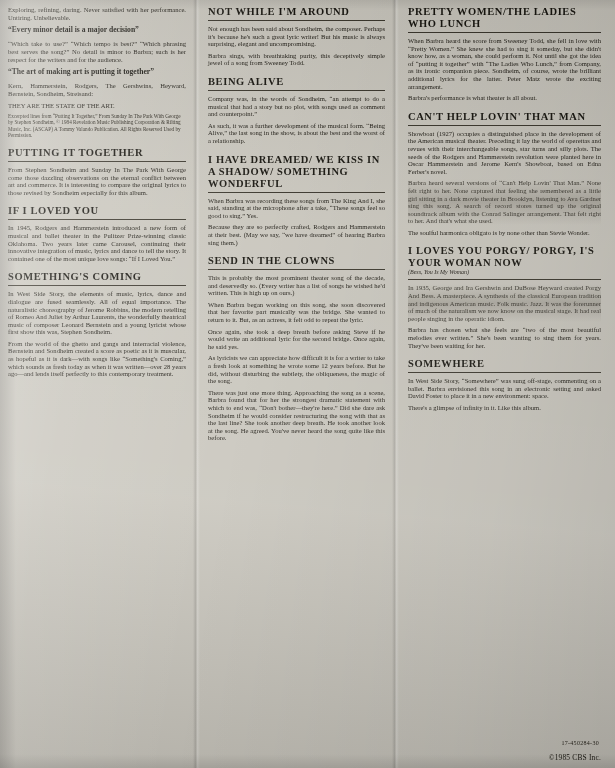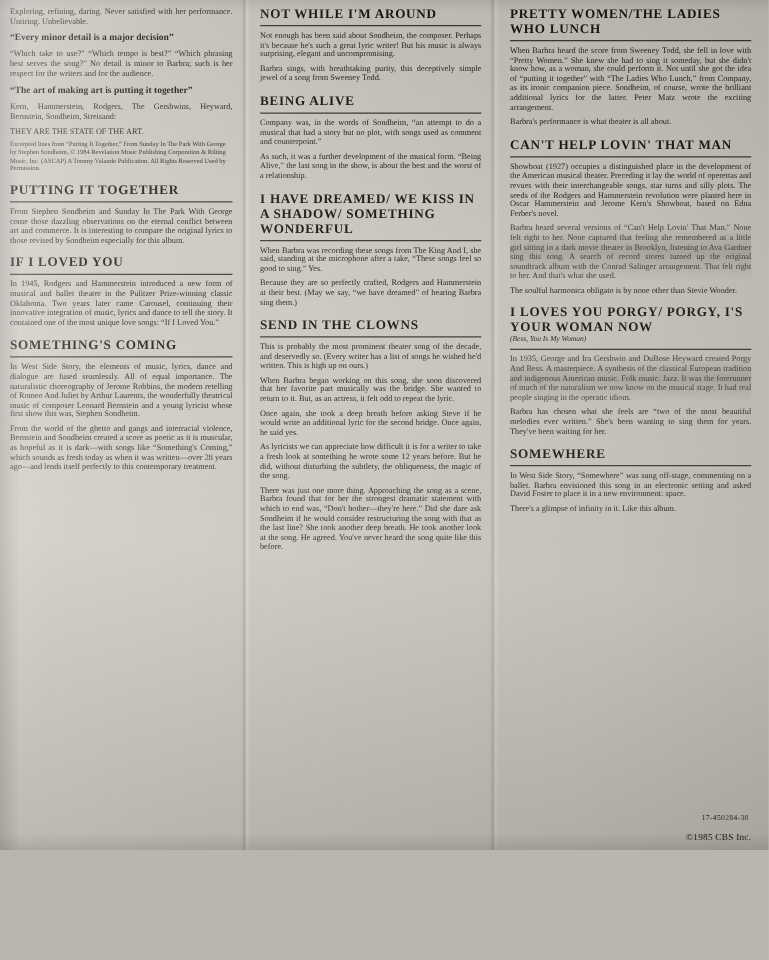--- a/index.html
+++ b/index.html
@@ -6,21 +6,21 @@
     margin: 0;
     padding: 0;
     background: #b9b6ae;
   }
   body {
     font-family: "Liberation Serif", serif;
   }
   .page {
     position: relative;
     width: 615px;
-    height: 680px;
+    height: 768px;
     background: #c9c6bd;
     overflow: hidden;
   }
   
   .page::before {
     content: "";
     position: absolute;
     inset: 0;
     background:
       linear-gradient(100deg, rgba(255,255,255,0.30) 0%, rgba(255,255,255,0.10) 18%, rgba(0,0,0,0.00) 40%, rgba(0,0,0,0.05) 78%, rgba(0,0,0,0.10) 100%),

